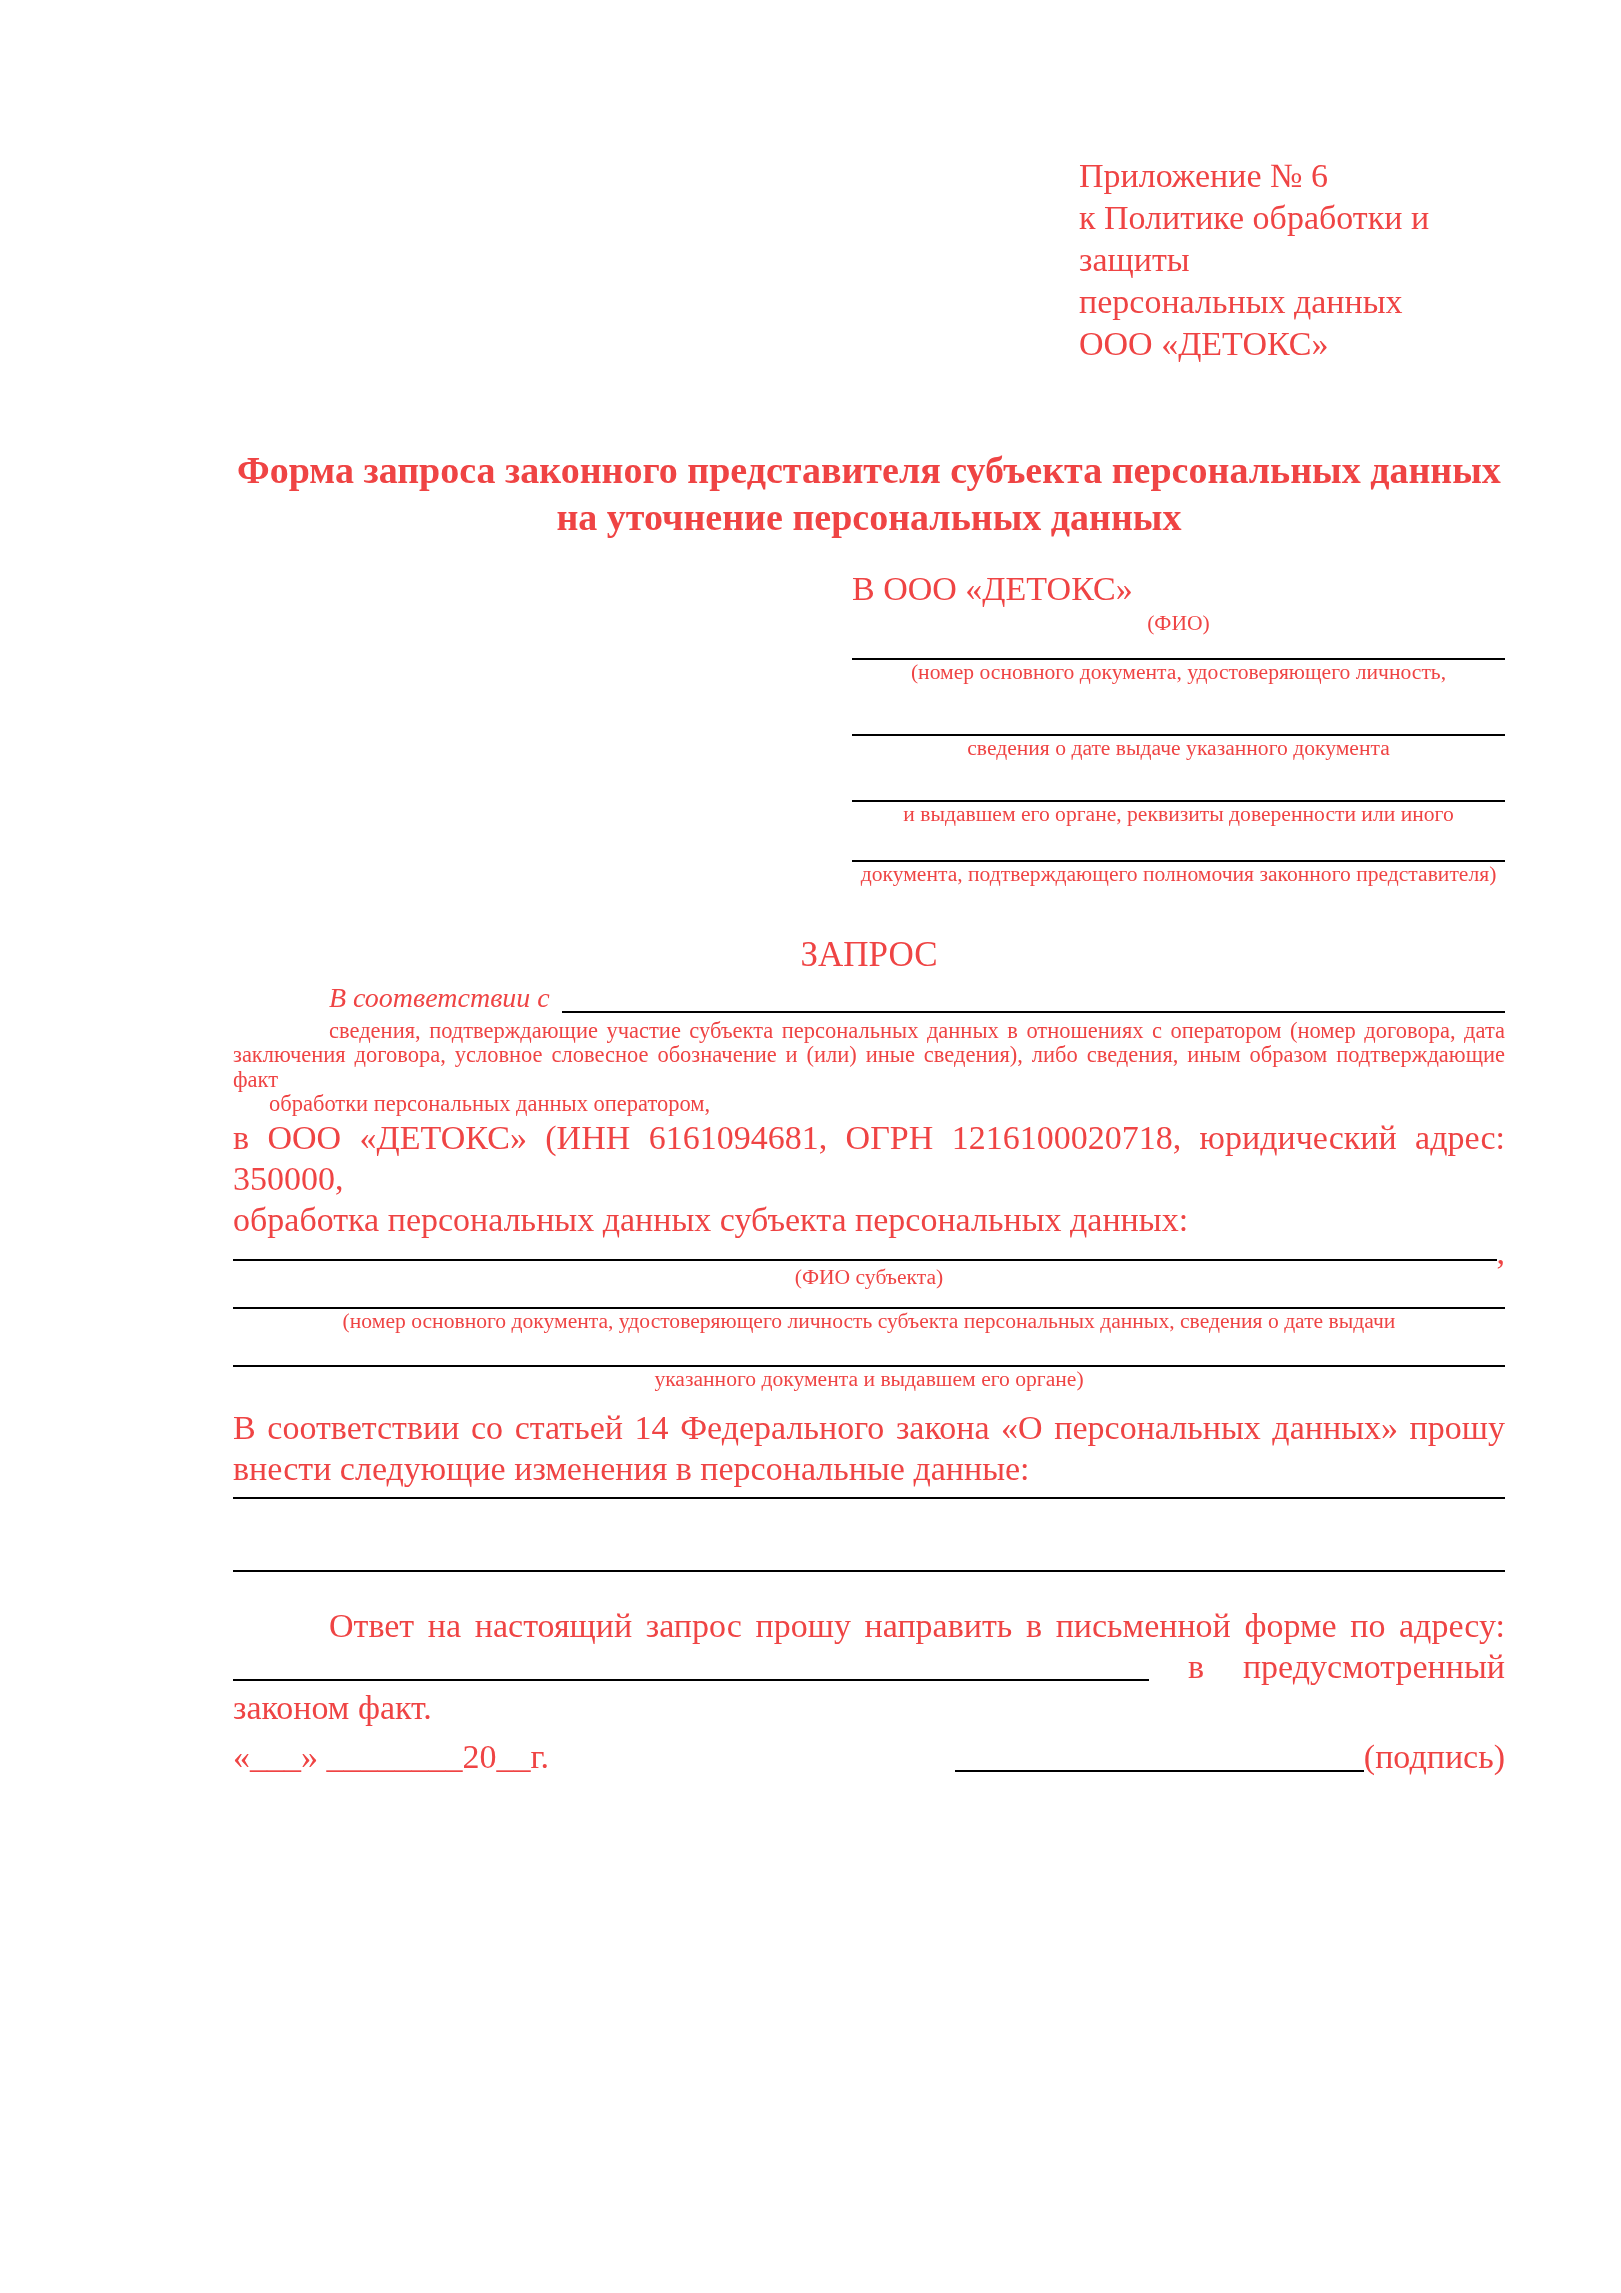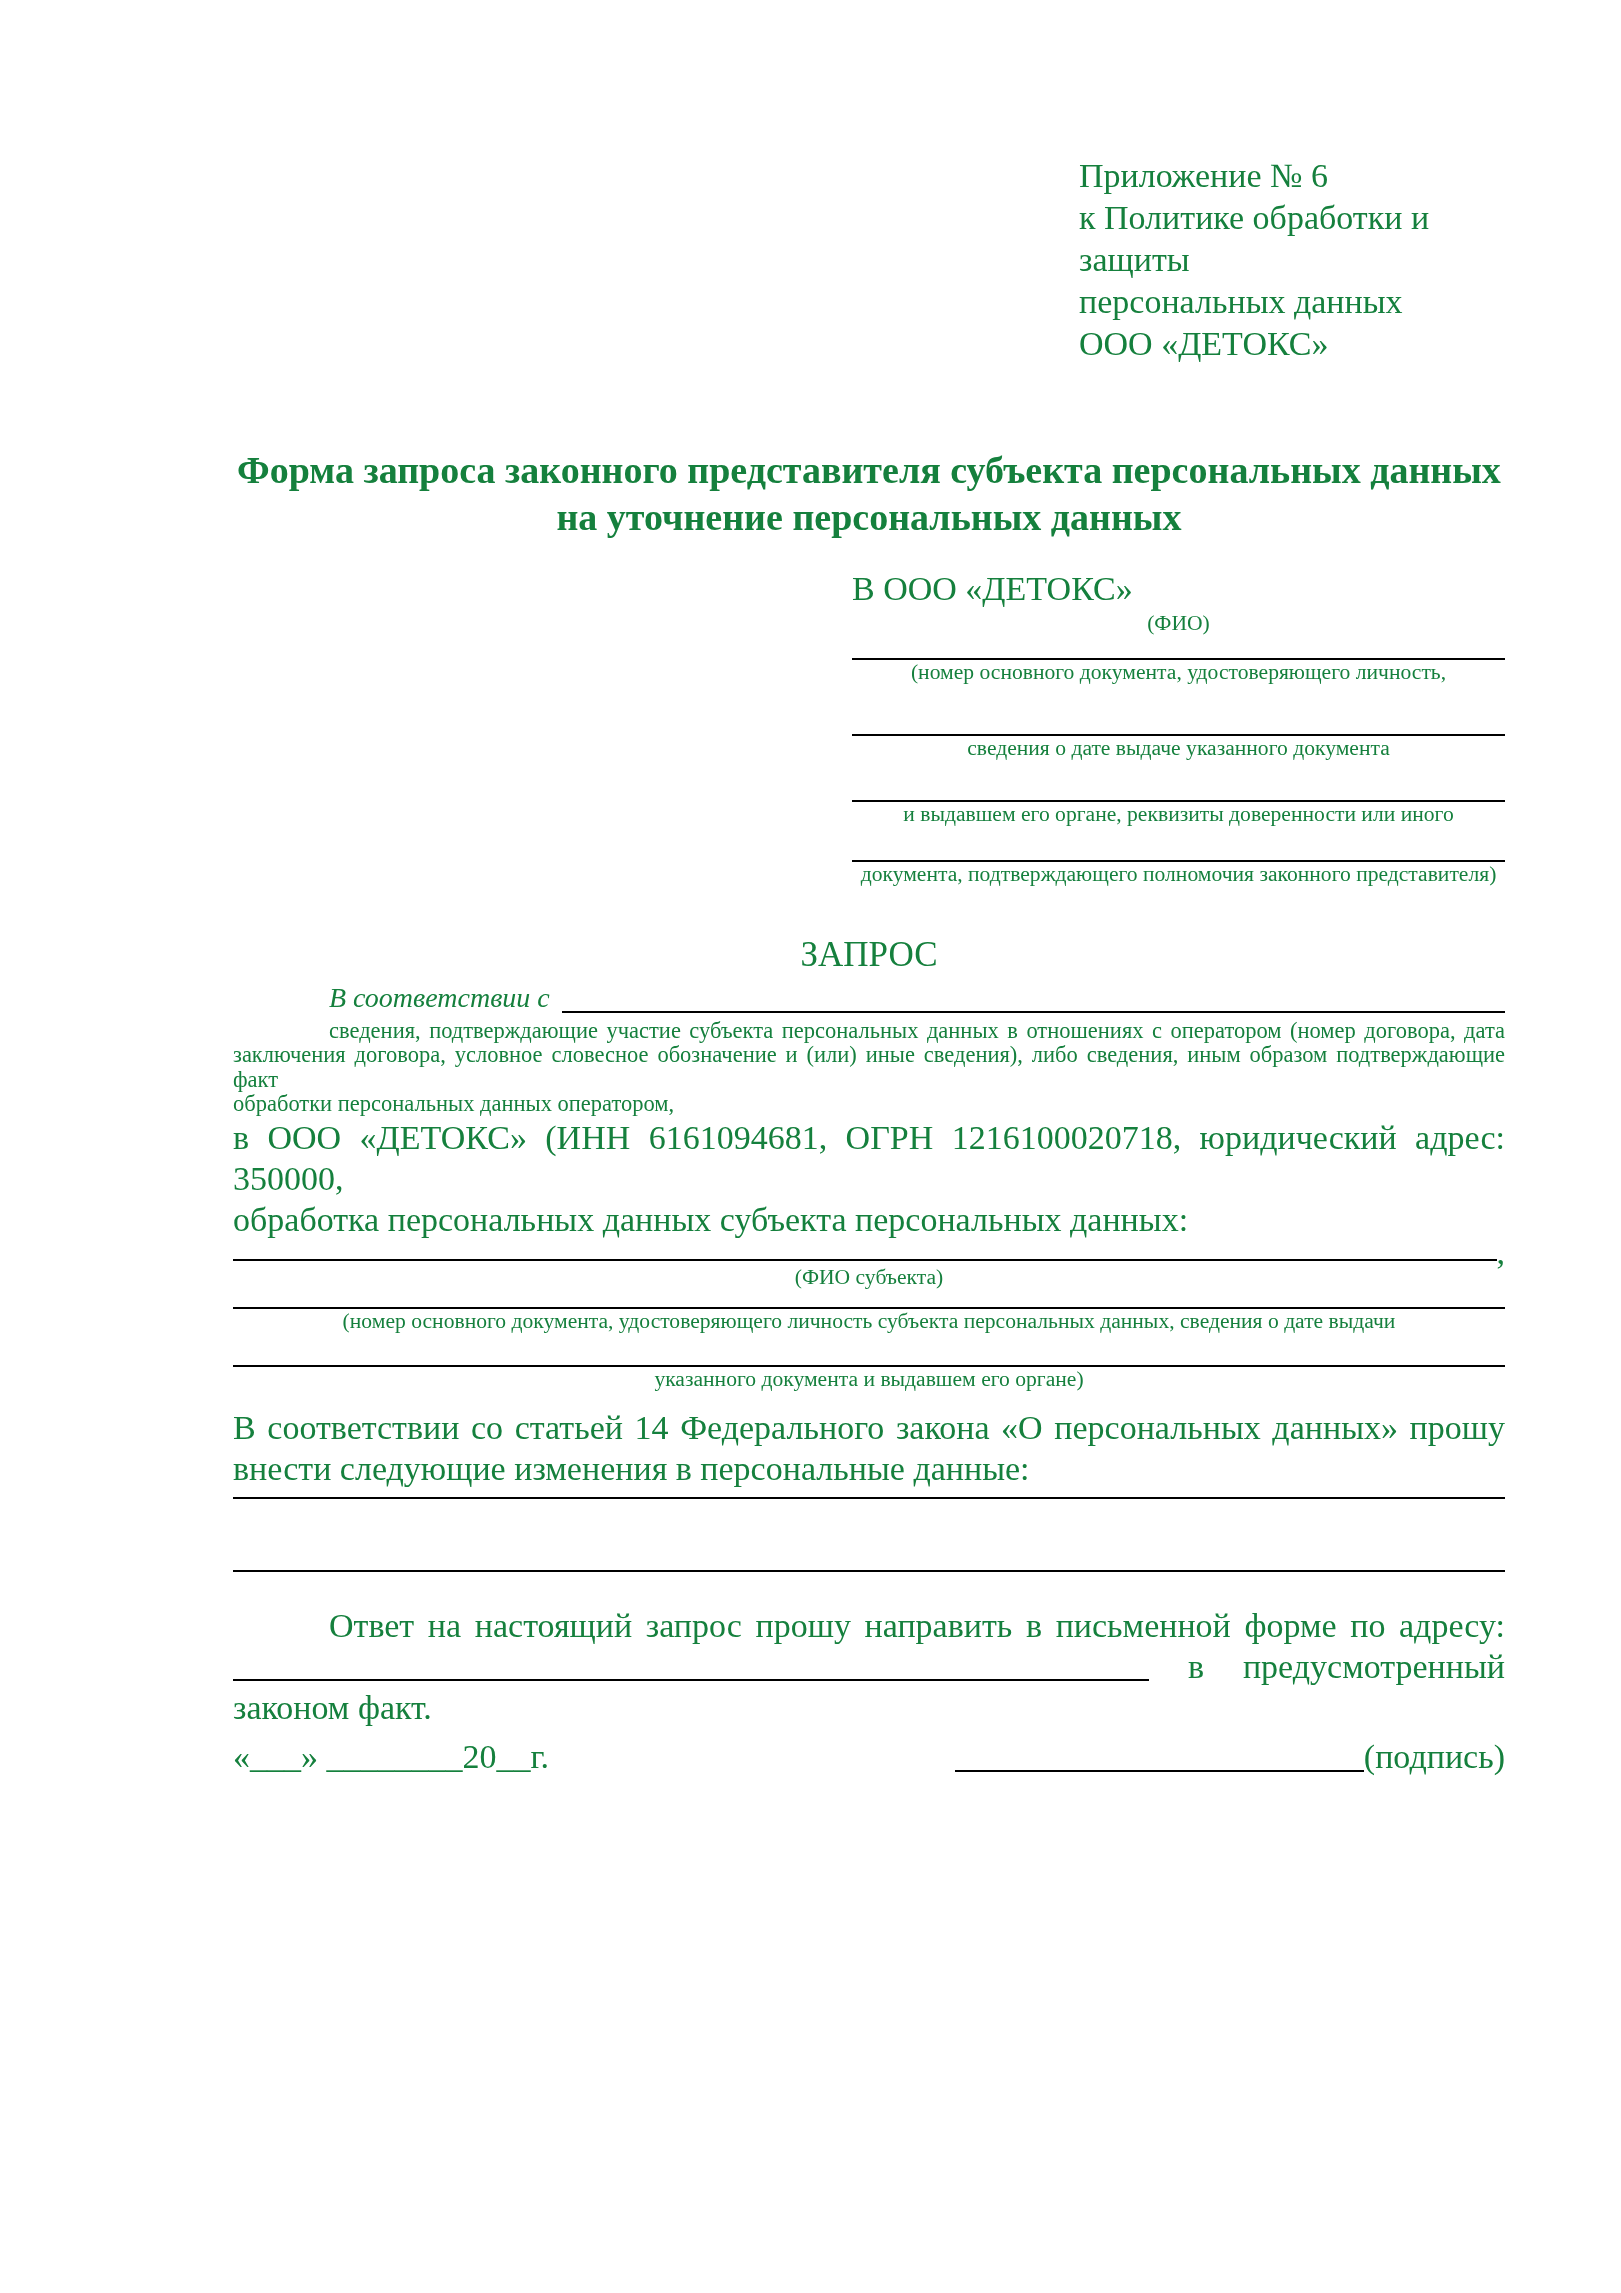--- a/index.html
+++ b/index.html
@@ -2,21 +2,21 @@
 <html><head>
 <meta charset="utf-8">
 <style>
   * { margin: 0; padding: 0; box-sizing: border-box; }
   html, body { background: #ffffff; }
   .page {
     position: relative;
     width: 1621px;
     height: 2294px;
     background: #ffffff;
-    color: #15803d;
+    color: #ef4444;
     font-family: "Liberation Serif", "DejaVu Serif", serif;
     padding: 155px 116px 0 233px;
     overflow: hidden;
   }
   
   .appendix {
     margin-left: 846px;
     font-size: 34px;
     line-height: 42px;
   }
@@ -65,21 +65,21 @@
   .lead-row .lead-text { white-space: nowrap; }
   .lead-row .fill {
     flex: 1 1 auto;
     margin-left: 11.8px;
     border-bottom: 2.9px solid #000;
     margin-bottom: 5.9px;
   }
   .note { font-size: 22.5px; line-height: 24.5px; }
   .note .nline { text-align: justify; text-align-last: justify; }
   .note .nline.first { text-indent: 96px; }
-  .note .nline.last { text-align: right; text-align-last: left; }
+  .note .nline.last { text-align: right; text-align-last: left; margin-left: 36px; }
   .bodytext { font-size: 34px; line-height: 41px; }
   .bodytext .bline { text-align: justify; text-align-last: justify; }
   .bodytext .bline.last { text-align: left; text-align-last: left; }
   .u-row { display: flex; height: 25.5px; font-size: 34px; }
   .u-row .fill { flex: 1 1 auto; border-bottom: 2.9px solid #000; margin-bottom: 3.9px; }
   .u-row .comma { line-height: 25.5px; }
   .gapA { height: 18.6px; }
   .gapB { height: 32px; }
   .mt15 { margin-top: 14.7px; }
   .blank1 { height: 9.8px; }

